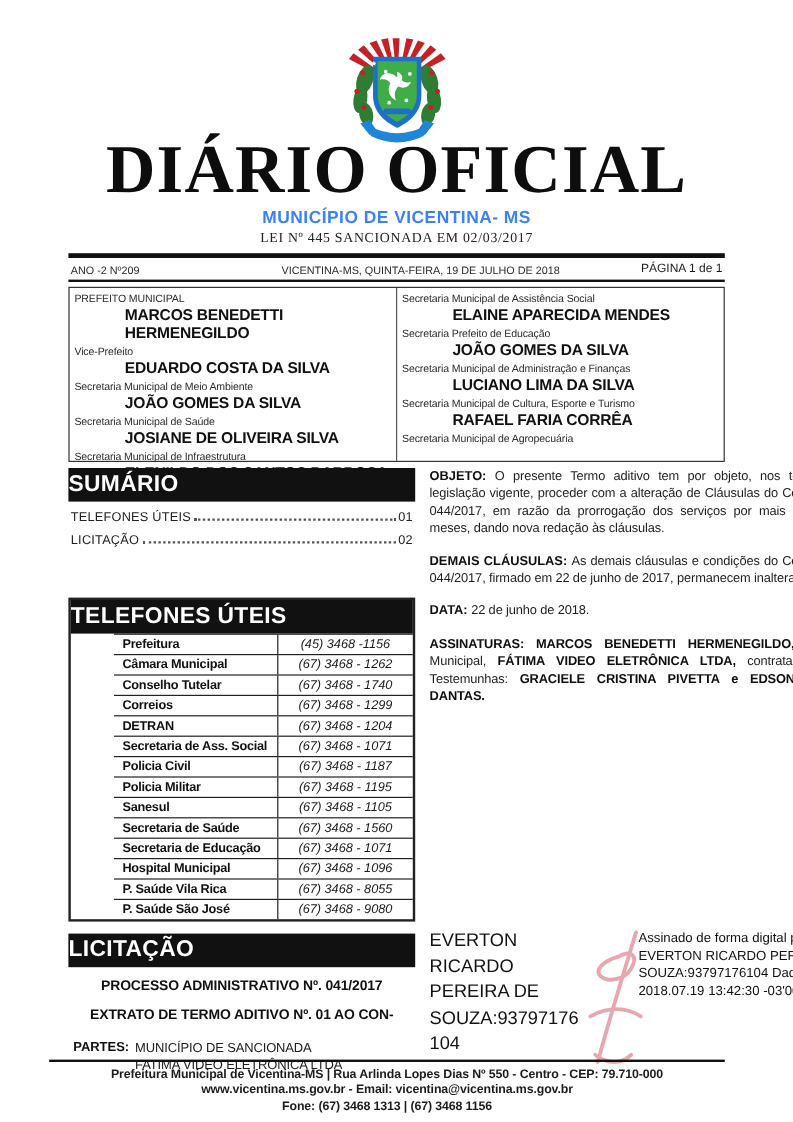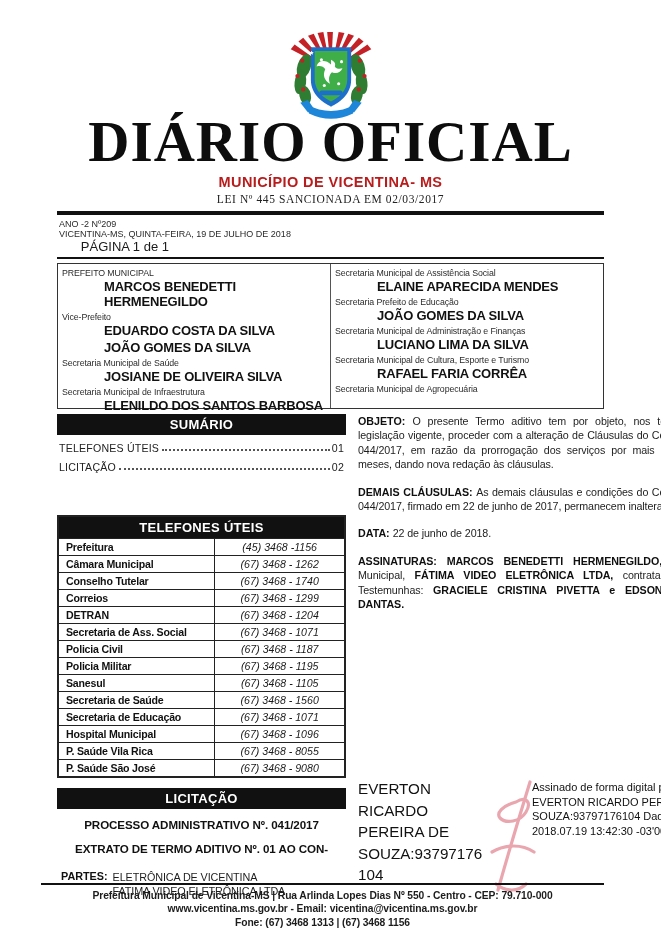--- a/index.html
+++ b/index.html
@@ -12,56 +12,56 @@
   .content { padding:30px 57px 0 57px; }
 
   
   .masthead { text-align:center; }
   .crest { display:block; margin:0 auto 0 auto; }
   .gazette-title {
     font-family:"Liberation Serif", serif; font-weight:700;
     font-size:57px; line-height:52px; letter-spacing:1px; color:#0d0d0d;
     margin-top:-6px; white-space:nowrap;
   }
-  .municipality { font-size:14.5px; font-weight:700; letter-spacing:.4px; margin-top:6px; color:#b91c1c;text-align:center; }
+  .municipality { font-size:14.5px; font-weight:700; letter-spacing:.4px; margin-top:6px; color:#3b82f6;text-align:center; }
   .law { font-family:"Liberation Serif", serif; font-size:11.5px; letter-spacing:.6px; margin-top:3px; color:#222; }
 
   .rule-thick { border-top:4px solid #111; margin-top:6px; }
   .rule-med   { border-top:2px solid #111; }
-  .info-bar { display:flex; align-items:flex-start; padding:4px 2px 3px 2px;flex-direction:column; }
+  .info-bar { display:flex; align-items:flex-end; padding:4px 2px 3px 2px; }
   .info-edition { width:150px; font-size:9px; color:#2a2a2a; }
   .info-date { flex:1; text-align:center; font-size:9px; color:#2a2a2a; }
-  .info-page { width:110px; text-align:right; font-size:13px; color:#1a1a1a; }
+  .info-page { width:110px; text-align:right; font-size:10px; color:#1a1a1a; }
 
   
   .officials {
     display:flex; border:1.5px solid #333; margin-top:4px; height:146px;
   }
   .off-col { flex:1; padding:3px 6px 0 4px; }
   .off-col.left { border-right:1px solid #555; }
   .off-role { font-size:8.8px; color:#2b2b2b; line-height:12px; letter-spacing:-0.1px; }
   .off-name { font-size:13px; font-weight:700; line-height:15px; margin-left:42px; letter-spacing:-0.2px; color:#111; }
   .off-entry { margin-bottom:2px; }
 
   
   .two-col { display:flex; margin-top:5px; gap:12px; min-height:486px; }
   .col-left { width:289px; flex:none; }
   .col-right { flex:1; display:flex; flex-direction:column; }
 
   .black-bar {
-    background:#111; color:#fff; text-align:center; font-weight:700;
-    font-size:13px; letter-spacing:.3px; padding:2.5px 0 3.5px 0;
+    background:#111; color:#fff; font-weight:700;
+    font-size:19px; letter-spacing:.3px; padding:2.5px 0 3.5px 0;
   }
   .toc { padding:7px 2px 0 2px; }
   .toc-row { display:flex; align-items:flex-end; font-size:10.6px; letter-spacing:.2px; margin-bottom:7px; color:#222; }
   .toc-leader { flex:1; border-bottom:2px dotted #555; margin:0 2px 3px 3px; }
 
   
   .ph-table { border:2px solid #222; margin-top:42px; }
-  .ph-row { display:grid; grid-template-columns:54.5% 45.5%; border-top:1.6px solid #222; }
+  .ph-row { display:grid; grid-template-columns:54.5% 45.5%; border-top:1.6px solid #222;margin-left:36px; }
   .ph-name { font-size:10.6px; font-weight:700; padding:2px 0 2px 7px; letter-spacing:-0.2px; color:#111; }
   .ph-num  { font-size:10.6px; font-style:italic; text-align:center; padding:2px 0; border-left:1.6px solid #222; color:#1a1a1a; }
 
   .lic-section { margin-top:10px; }
   .lic-head { text-align:center; font-weight:700; font-size:11.6px; line-height:15.5px; margin-top:8px; letter-spacing:-0.1px; color:#111; }
   .partes { display:flex; margin-top:14px; font-size:10.8px; }
   .partes-label { font-weight:700; margin:0 5px 0 4px; color:#111; }
   .partes-lines div { line-height:14px; letter-spacing:-0.1px; color:#1d1d1d; }
 
   
@@ -164,20 +164,21 @@
       <div class="off-col left">
           <div class="off-entry">
             <div class="off-role">PREFEITO MUNICIPAL</div>
             <div class="off-name">MARCOS BENEDETTI HERMENEGILDO</div>
           </div>
           <div class="off-entry">
             <div class="off-role">Vice-Prefeito</div>
             <div class="off-name">EDUARDO COSTA DA SILVA</div>
           </div>
           <div class="off-entry">
+            <div class="off-role">Secretaria Municipal de Meio Ambiente</div>
             <div class="off-name">JOÃO GOMES DA SILVA</div>
           </div>
           <div class="off-entry">
             <div class="off-role">Secretaria Municipal de Saúde</div>
             <div class="off-name">JOSIANE DE OLIVEIRA SILVA</div>
           </div>
           <div class="off-entry">
             <div class="off-role">Secretaria Municipal de Infraestrutura</div>
             <div class="off-name">ELENILDO DOS SANTOS BARBOSA</div>
           </div>
@@ -287,21 +288,21 @@
 
         <div class="lic-section">
           <div class="black-bar">LICITAÇÃO</div>
           <div id="lic-heading">
               <div class="lic-head">PROCESSO ADMINISTRATIVO Nº. 041/2017</div>
               <div class="lic-head">EXTRATO DE TERMO ADITIVO Nº. 01 AO CON-</div>
             </div>
           <div class="partes">
             <span class="partes-label">PARTES:</span>
             <span class="partes-lines" id="partes-lines">
-                <div>ELETRÔNICA DE VICENTINA</div>
+                <div>MUNICÍPIO DE SANCIONADA</div>
                 <div>FATIMA VIDEO ELETRÔNICA LTDA</div>
               </span>
           </div>
         </div>
       </div>
 
       <div class="col-right">
         <div class="contract" id="contract-paras">
             <p><b>OBJETO: </b>O presente Termo aditivo tem por objeto, nos termos da legislação vigente, proceder com a alteração de Cláusulas do Contrato nº. 044/2017, em razão da prorrogação dos serviços por mais 12 (doze) meses, dando nova redação às cláusulas.</p>
             <p><b>DEMAIS CLÁUSULAS: </b>As demais cláusulas e condições do Contrato nº. 044/2017, firmado em 22 de junho de 2017, permanecem inalteradas.</p>

